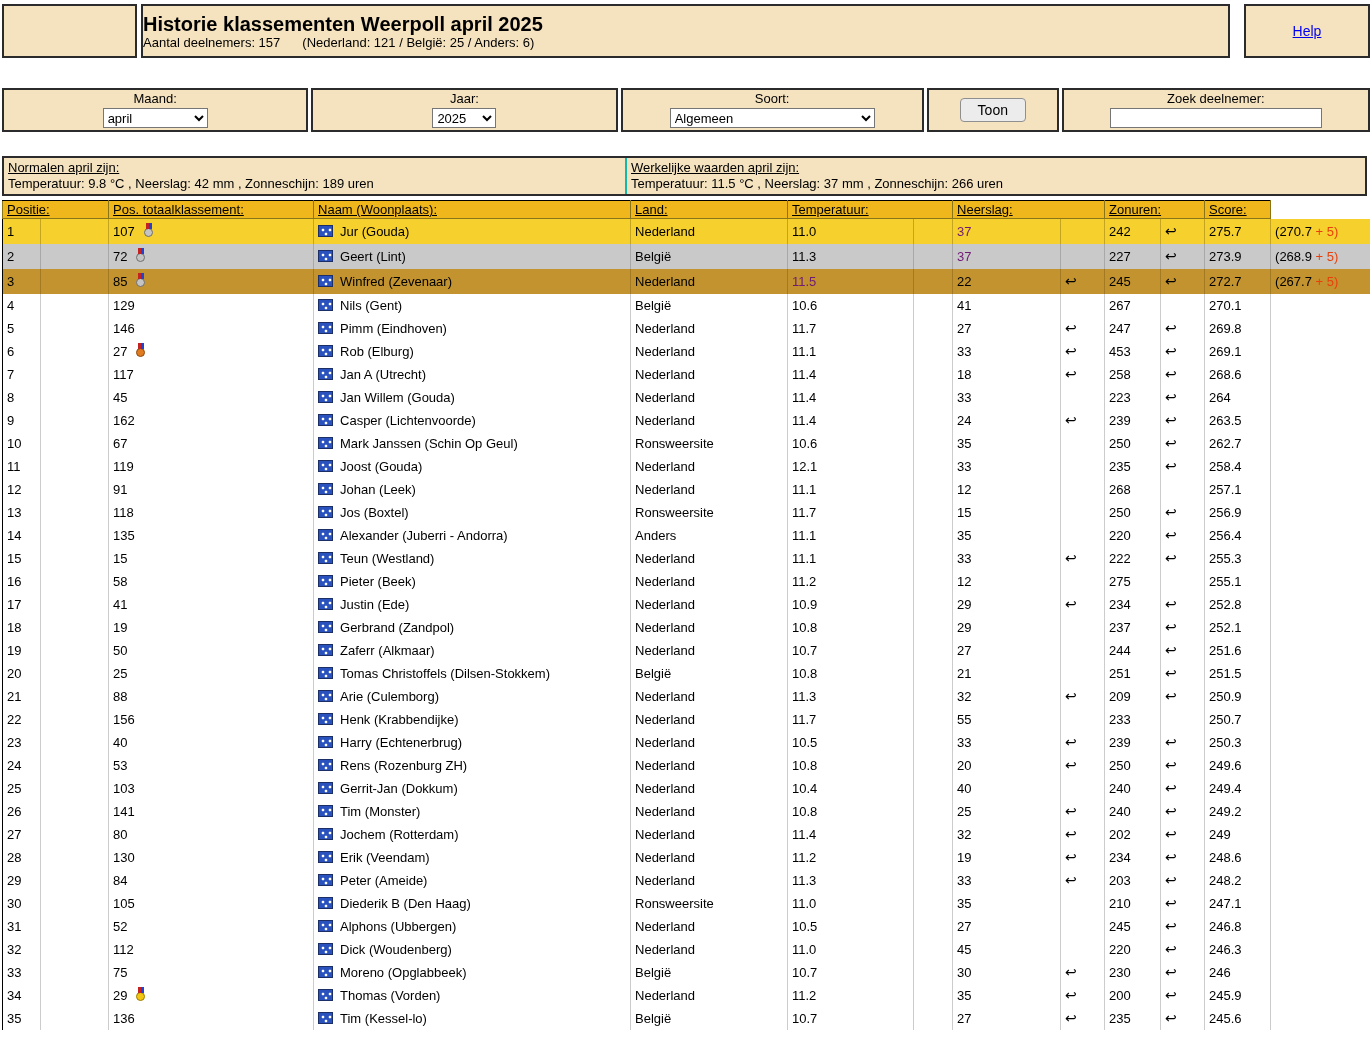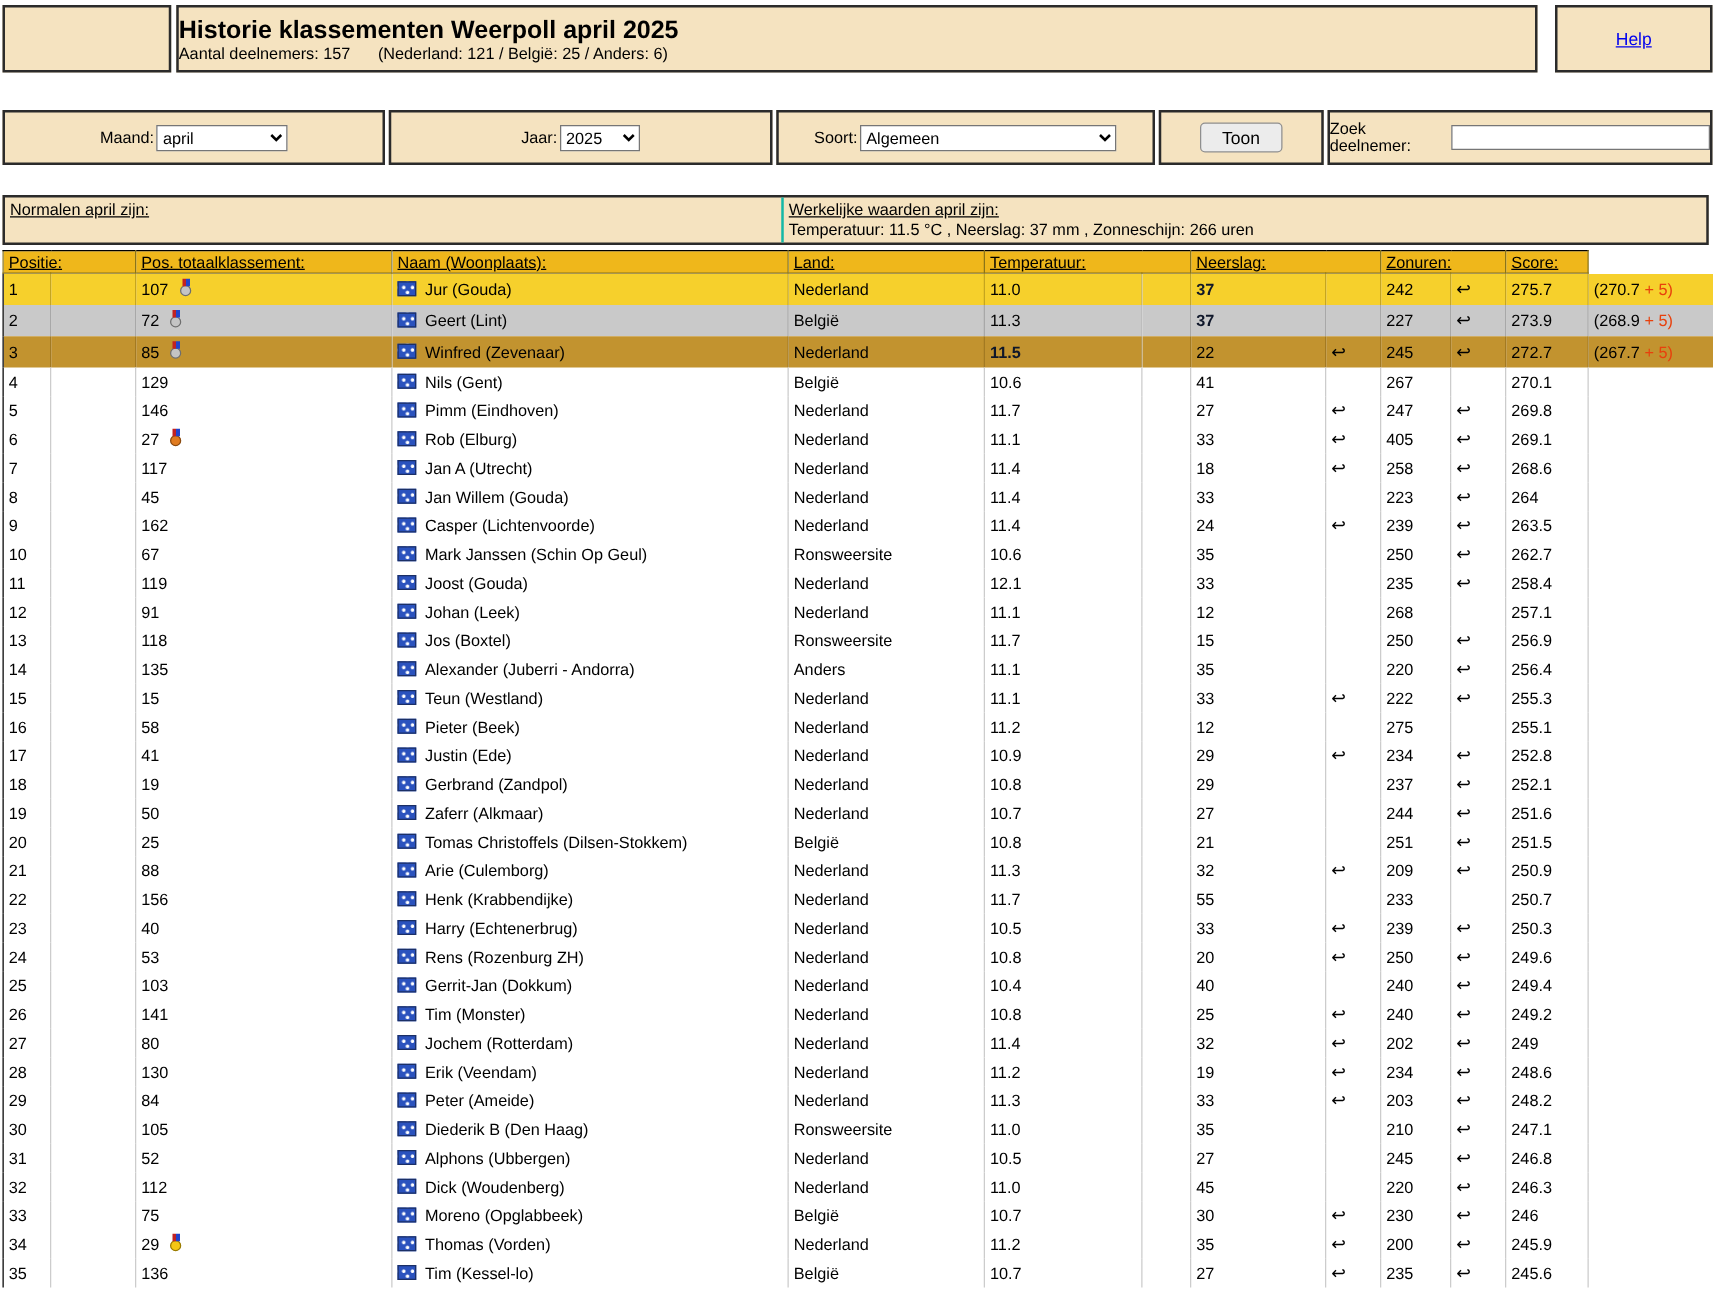--- a/index.html
+++ b/index.html
@@ -19,21 +19,21 @@
   .top-bar { display: flex; height: 54px; }
   .corner-box { width: 135px; }
   .title-box { width: 1089px; margin-left: 4px; display: flex; flex-direction: column; justify-content: center; }
   .page-title { font-size: 20px; font-weight: bold; line-height: 22px; }
   .page-subtitle { font-size: 13px; margin-top: 0; display: flex; gap: 22px; }
   .help-box { width: 126px; margin-left: auto; display: flex; align-items: center; justify-content: center; }
   .help-link { color: #0000EE; text-decoration: underline; font-size: 14px; cursor: pointer; }
 
   
   .filter-bar { display: flex; margin-top: 30px; height: 44px; gap: 3px; }
-  .filter-box { display: flex; flex-direction: row; align-items: center; justify-content: center; gap: 2px; padding: 2px 0; }
+  .filter-box { display: flex; flex-direction: column; align-items: center; justify-content: center; gap: 2px; padding: 2px 0; }
   .fb-maand { width: 311px; }
   .fb-jaar  { width: 311px; }
   .fb-soort { width: 308px; }
   .fb-zoek  { width: 313px; }
   .fb-toon  { width: 134px; flex-direction: row; }
   .filter-label { font-size: 13px; line-height: 14px; }
   select { font-family: inherit; font-size: 13px; height: 21px; background: #fff; border: 1px solid #767676; }
   .sel-maand { width: 105px; }
   .sel-jaar  { width: 64px; }
   .sel-soort { width: 205px; }
@@ -58,21 +58,21 @@
   .ranking th.no-bg { background: transparent; border: none; }
   .ranking td {
     height: 23px; padding: 0 4px; white-space: nowrap; overflow: hidden;
     border-right: 1px solid #cccccc;
   }
   .ranking td.c-bonus { border-right: none; }
   tr.hl-gold td   { background: #F6D02C; border-right-color: #c5a51f; }
   tr.hl-silver td { background: #C9C9C9; border-right-color: #a8a8a8; }
   tr.hl-bronze td { background: #C2932F; border-right-color: #a37a22; }
   tr.hl-gold td, tr.hl-silver td, tr.hl-bronze td { height: 25px; }
-  .exact { color: #0f172a; font-weight: bold; }
+  .exact { color: #701a75; font-weight: normal; }
   .bonus-extra { color: #E8400C; }
   .c-arrow { padding-left: 8px; }
   .arrow { font-family: "DejaVu Sans", sans-serif; font-size: 14px; line-height: 14px; }
 
   
   .flag {
     display: inline-block; width: 15px; height: 12px; margin-right: 7px; vertical-align: -1px;
     background-color: #2A52BE;
     background-image:
       radial-gradient(circle at 4px 4px, #fff 1.1px, rgba(255,255,255,0) 1.7px),
@@ -132,20 +132,21 @@
     </div>
     <div class="box filter-box fb-zoek">
       <div class="filter-label">Zoek deelnemer:</div>
       <input type="text" class="zoek-input" value="" style="">
     </div>
   </div>
 
   <div class="info-bar">
     <div class="info-cell left">
       <div class="info-title">Normalen april zijn:</div>
+      <div class="info-text">Temperatuur: 9.8 °C , Neerslag: 42 mm , Zonneschijn: 189 uren</div>
     </div>
     <div class="info-cell right">
       <div class="info-title">Werkelijke waarden april zijn:</div>
       <div class="info-text">Temperatuur: 11.5 °C , Neerslag: 37 mm , Zonneschijn: 266 uren</div>
     </div>
   </div>
 
   <table class="ranking">
     <colgroup>
       <col style="width:38px">
@@ -288,21 +289,21 @@
       <span>27</span><span class="medal medal-bronze"></span>
     </td>
     <td class="c-naam">
       <span class="flag"></span><span>Rob (Elburg)</span>
     </td>
     <td class="c-land">Nederland</td>
     <td class="c-temp">11.1</td>
     <td class="c-sub"></td>
     <td class="c-neerslag">33</td>
     <td class="c-arrow"><span class="arrow">↩</span></td>
-    <td class="c-zon">405</td>
+    <td class="c-zon">453</td>
     <td class="c-arrow"><span class="arrow">↩</span></td>
     <td class="c-score">269.1</td>
     <td class="c-bonus">
       <span class="bonus-base"></span> <span class="bonus-extra"></span>
     </td>
   </tr>
         <tr class="rank-row">
     <td class="c-pos">7</td>
     <td class="c-spacer"></td>
     <td class="c-total">

